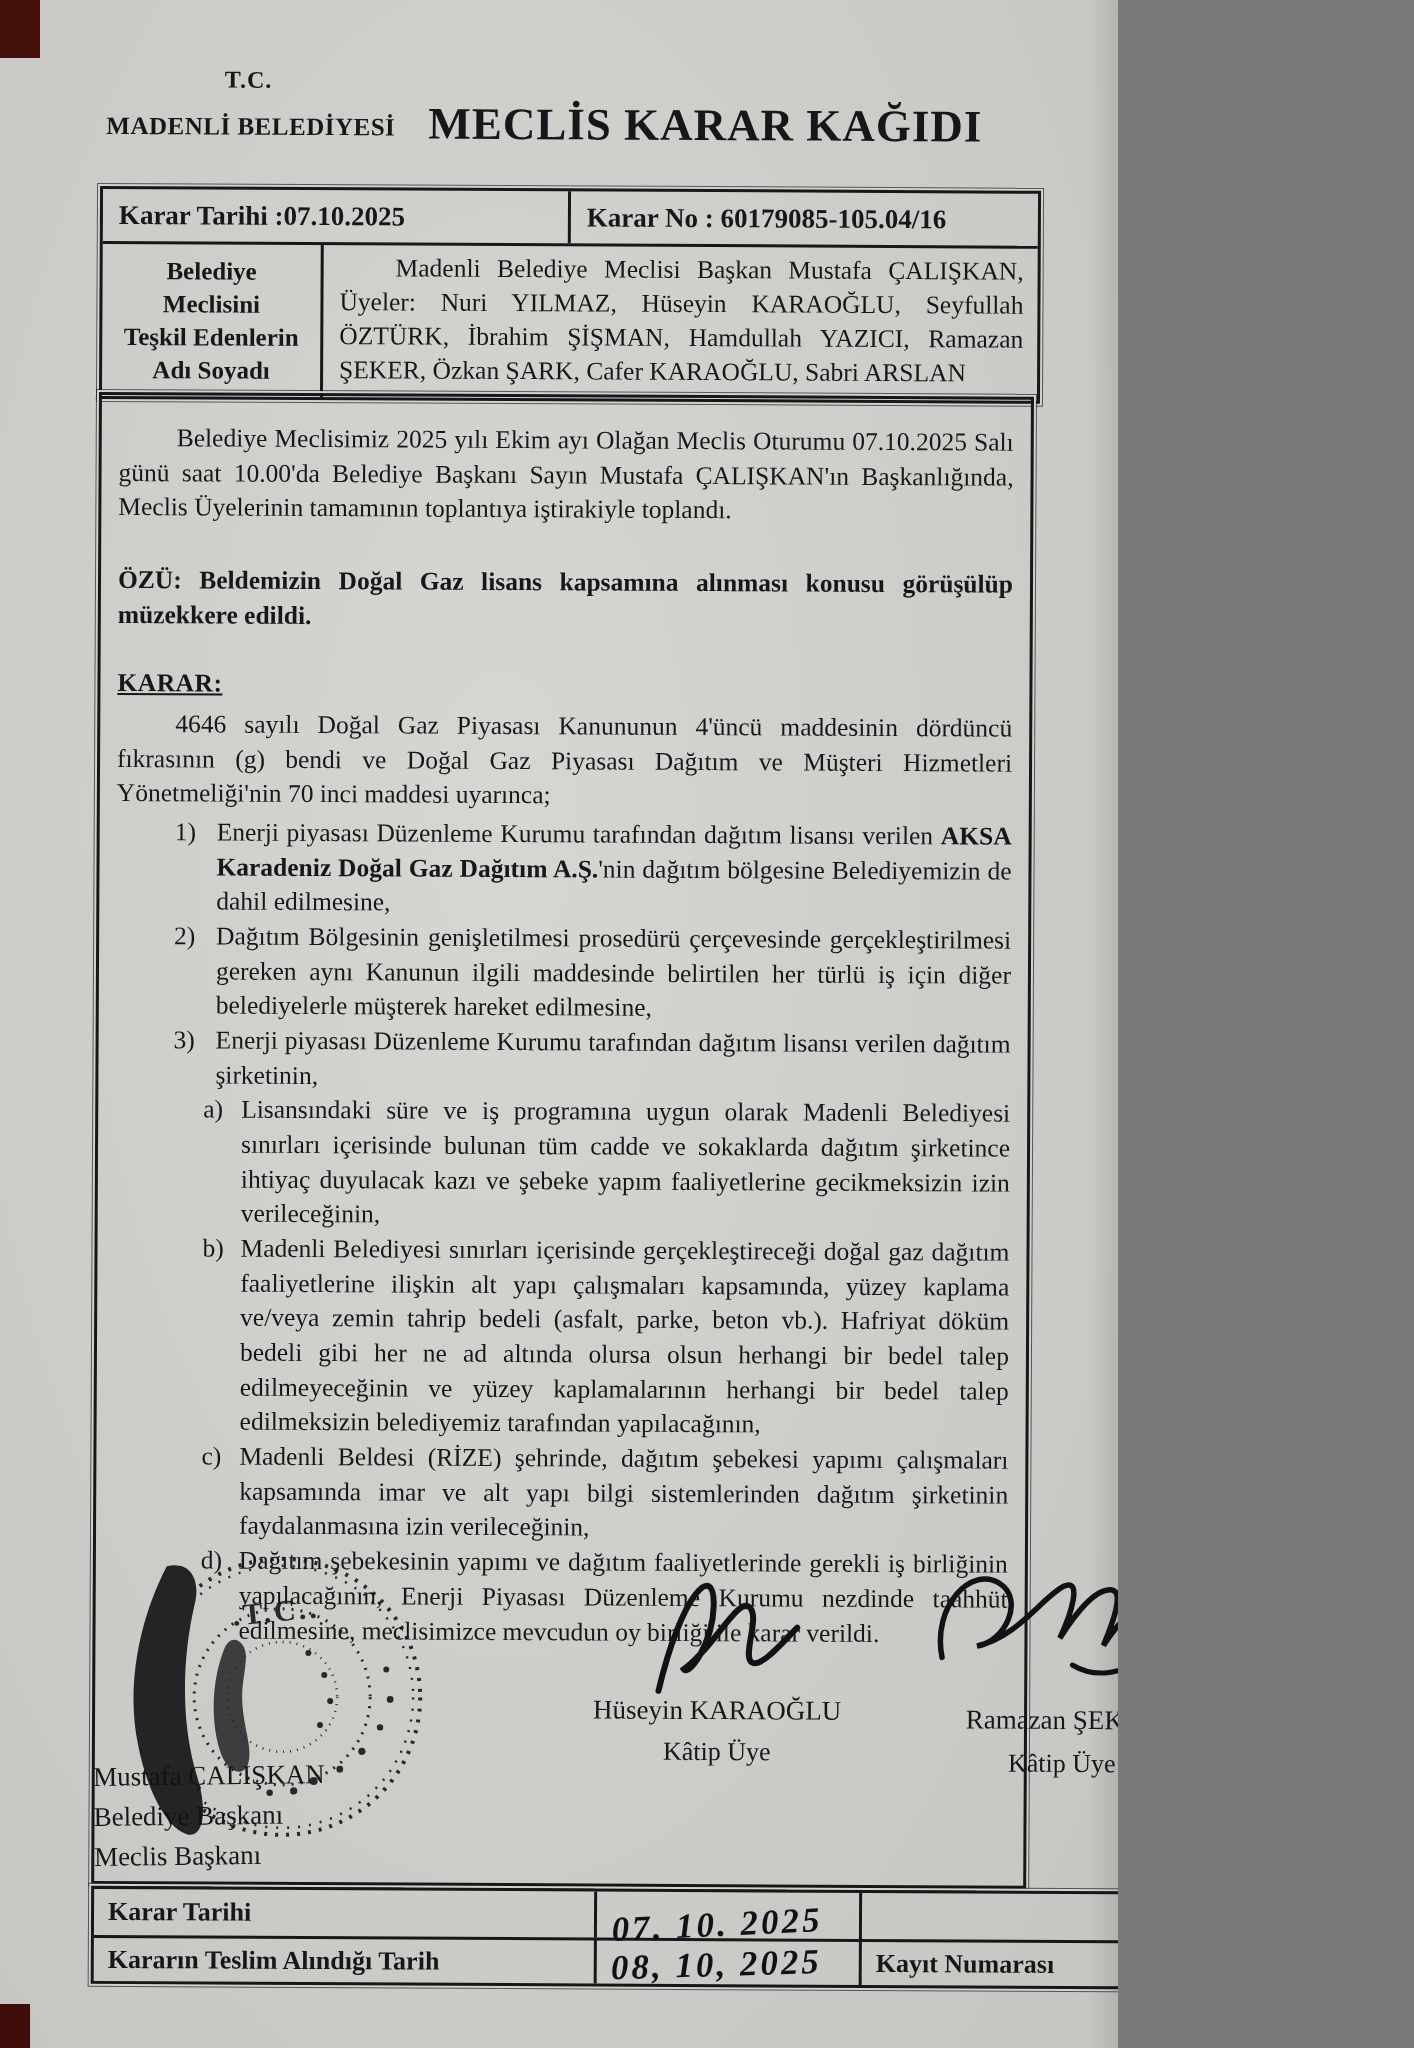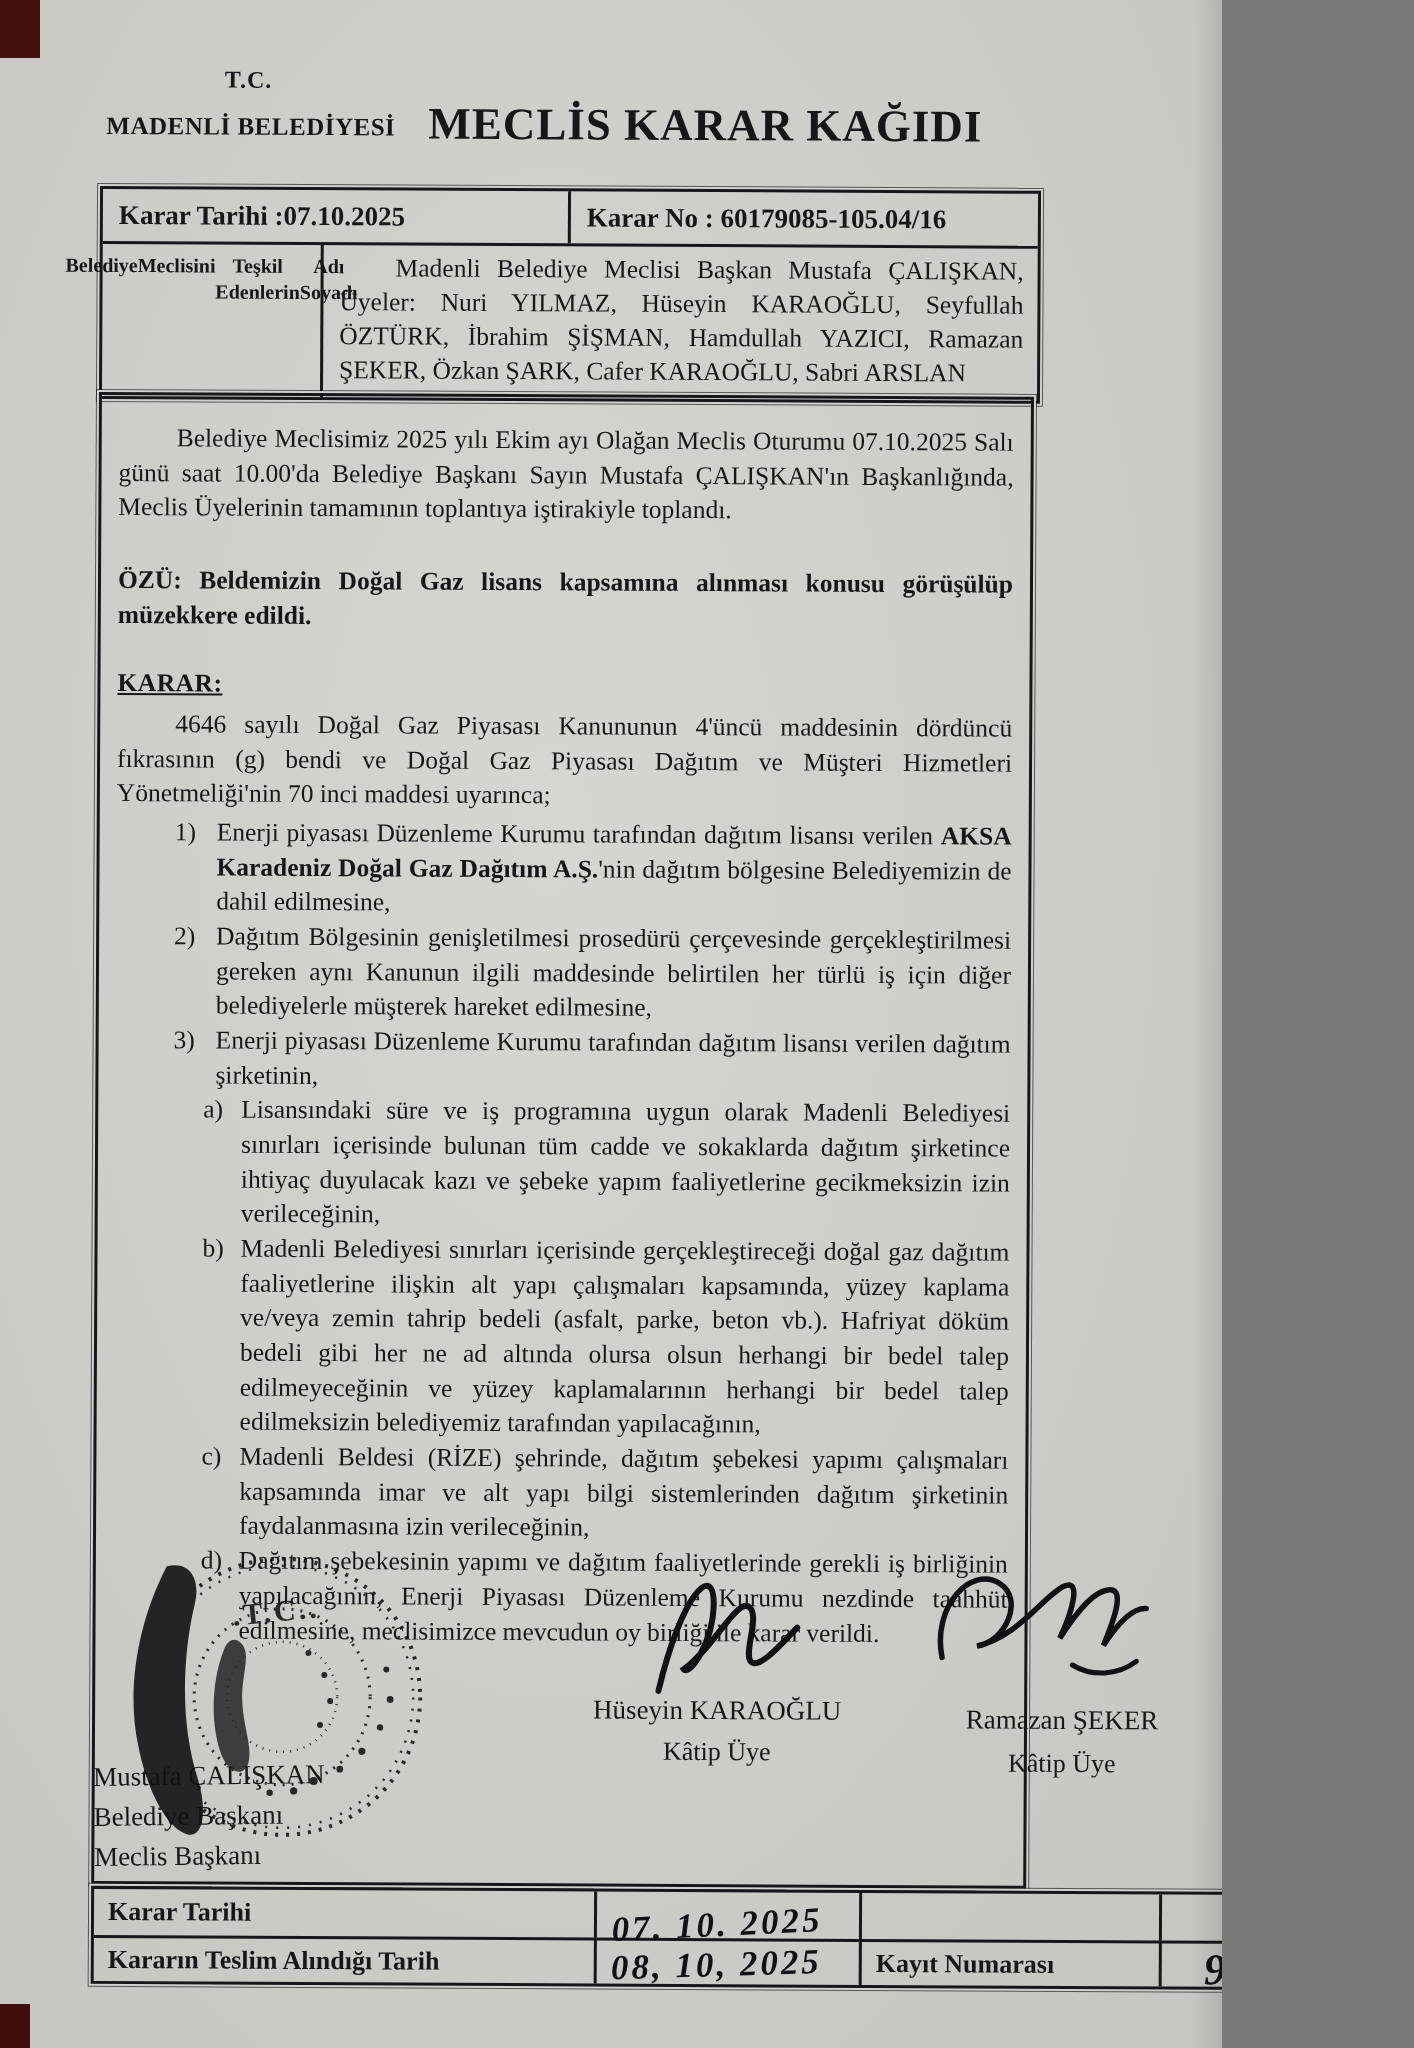--- a/index.html
+++ b/index.html
@@ -1,17 +1,17 @@
 <!DOCTYPE html>
 <html><head>
 <meta charset="utf-8">
 <style>
   html,body{margin:0;padding:0;background:#7a7a78;}
   .paper{
-    position:relative;width:1222px;height:2048px;overflow:hidden;
+    position:relative;width:1118px;height:2048px;overflow:hidden;
     background:linear-gradient(98deg,#cfcecا 0%,#d4d3cf 35%,#d2d1cd 60%,#c8c7c3 100%);
     background-color:#d2d1cd;
     font-family:"Liberation Serif","DejaVu Serif",serif;
     color:#17171b;
   }
   .paper::after{content:"";position:absolute;top:0;right:0;width:30px;height:100%;
     background:linear-gradient(to right,rgba(0,0,0,0),rgba(0,0,0,0.10));pointer-events:none;}
   .paper::before{content:"";position:absolute;left:0;top:0;width:100%;height:100%;
     background:radial-gradient(ellipse at 45% 40%, rgba(255,255,255,0.10), rgba(0,0,0,0.05) 90%);pointer-events:none;}
   .corner-tl{position:absolute;left:0;top:0;width:40px;height:58px;background:#43100b;}
@@ -26,22 +26,22 @@
       letter-spacing:1px;white-space:nowrap;}
 
   .box-border{border:3px solid #17171b;box-shadow:0 0 0 2px #d2d1cd,0 0 0 3px rgba(23,23,27,.65);}
 
   .info-table{position:absolute;left:100px;top:186px;width:935px;background:transparent;}
   .info-row1{display:grid;grid-template-columns:465px 1fr;border-bottom:3px solid #17171b;}
   .info-row1 .cell{height:52px;display:flex;align-items:center;padding-left:16px;
       font-size:27px;font-weight:bold;}
   .info-row1 .cell+.cell{border-left:3px solid #17171b;}
   .info-row2{display:grid;grid-template-columns:218px 1fr;}
-  .members-label{display:flex;flex-direction:row;justify-content:center;text-align:center;
-      font-size:20px;font-weight:bold;line-height:1.32;padding:8px 2px;}
+  .members-label{display:flex;flex-direction:column;justify-content:center;text-align:center;
+      font-size:25px;font-weight:bold;line-height:1.32;padding:8px 2px;}
   .members-text{border-left:3px solid #17171b;padding:6px 14px 10px 16px;
       font-size:25.5px;line-height:1.33;text-align:justify;}
   .members-text .first-indent{display:inline-block;width:56px;}
 
   .main-box{position:absolute;left:100px;top:392px;width:935px;height:1492px;padding:0 17px;
       box-sizing:border-box;}
   .para{font-size:25.5px;line-height:1.36;text-align:justify;}
   .intro{margin-top:26px;text-indent:58px;}
   .ozu{margin-top:38px;font-weight:bold;}
   .karar-label{margin-top:34px;font-weight:bold;text-decoration:underline;letter-spacing:0.5px;}

